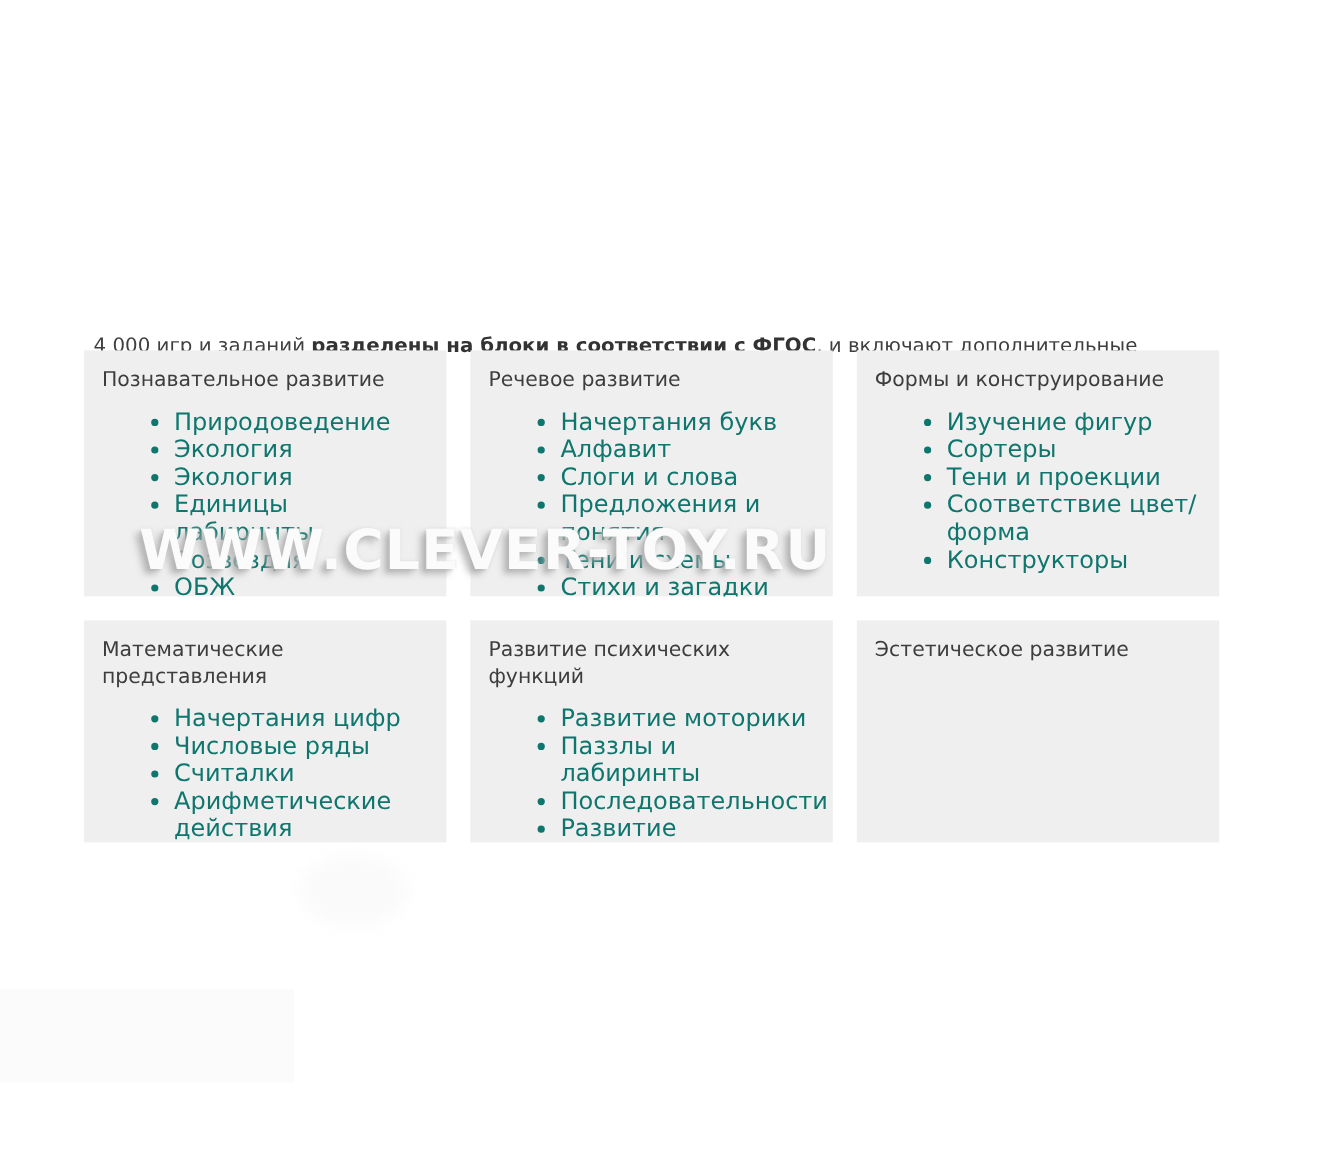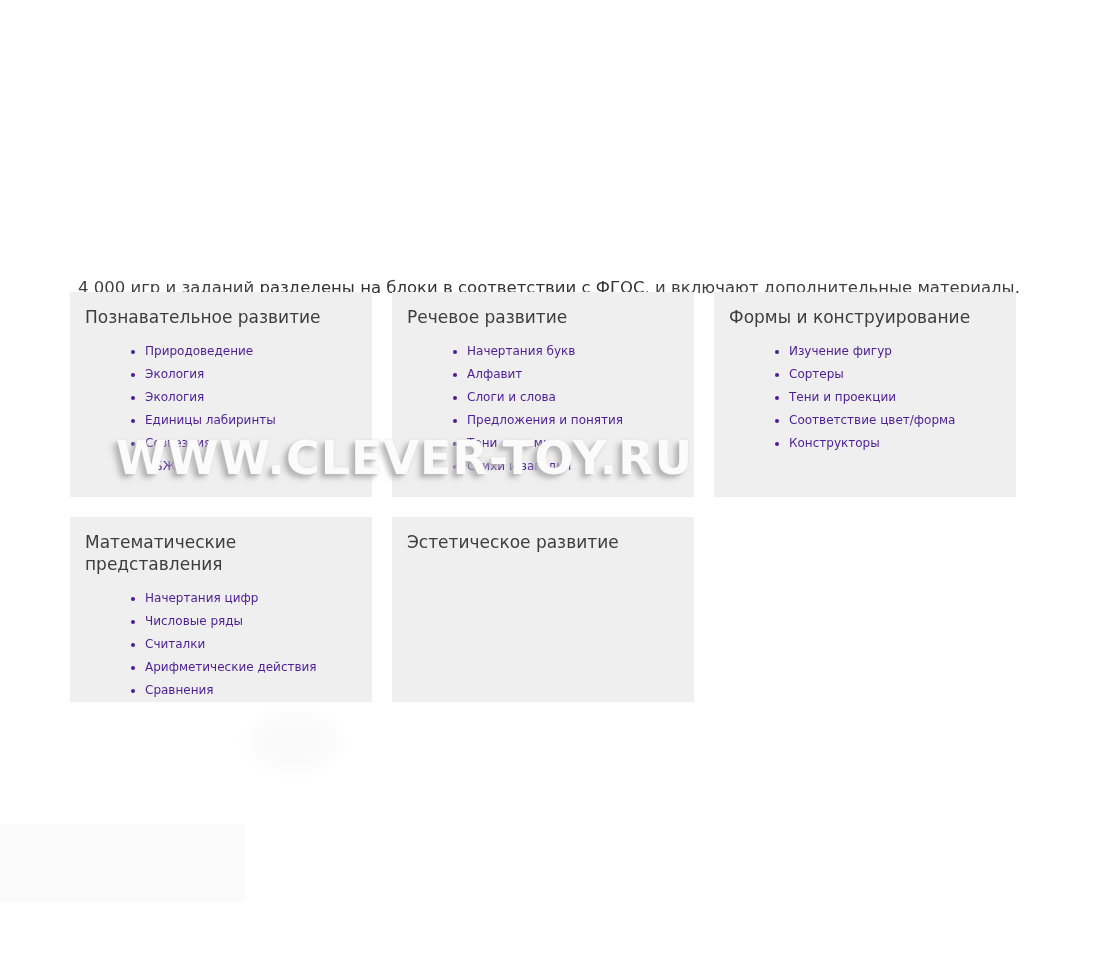--- a/index.html
+++ b/index.html
@@ -31,21 +31,21 @@
 
   .intro {
     position: absolute;
     left: 78px;
     top: 260px;
     width: 960px;
     font-size: 16.5px;
     line-height: 22px;
     color: #3f3f3f;
   }
-  .intro b { font-weight: 400; color: #333333; }
+  .intro b { font-weight: 700; color: #333333; }
 
   .cards-grid {
     position: absolute;
     left: 70px;
     top: 292px;
     display: grid;
     grid-template-columns: 302px 302px 302px;
     grid-template-rows: 205px 185px;
     column-gap: 16px;
     row-gap: 21px;
@@ -63,23 +63,23 @@
     font-weight: 400;
     color: #3d3d3d;
     line-height: 22px;
   }
   .card ul {
     margin: 12px 0 0 0;
     padding: 0 0 0 60px;
     list-style: disc outside;
   }
   .card ul li {
-    font-size: 12px;
+    font-size: 20px;
     line-height: 23px;
-    color: #4c1d95;
+    color: #0f766e;
   }
 
   .watermark {
     position: absolute;
     left: 116px;
     top: 431px;
     width: 900px;
     font-size: 46px;
     font-weight: 700;
     letter-spacing: 1px;
@@ -144,20 +144,30 @@
       <h3>Математические представления</h3>
       <ul>
           <li>Начертания цифр</li>
           <li>Числовые ряды</li>
           <li>Считалки</li>
           <li>Арифметические действия</li>
           <li>Сравнения</li>
         </ul>
     </div>
 
+    <div class="card">
+      <h3>Развитие психических функций</h3>
+      <ul>
+          <li>Развитие моторики</li>
+          <li>Паззлы и лабиринты</li>
+          <li>Последовательности</li>
+          <li>Развитие мышления</li>
+          <li>Развитие памяти</li>
+        </ul>
+    </div>
 
     <div class="card">
       <h3>Эстетическое развитие</h3>
     </div>
 
   </div>
 
   <div class="watermark">WWW.CLEVER-TOY.RU</div>
 
 </div>

